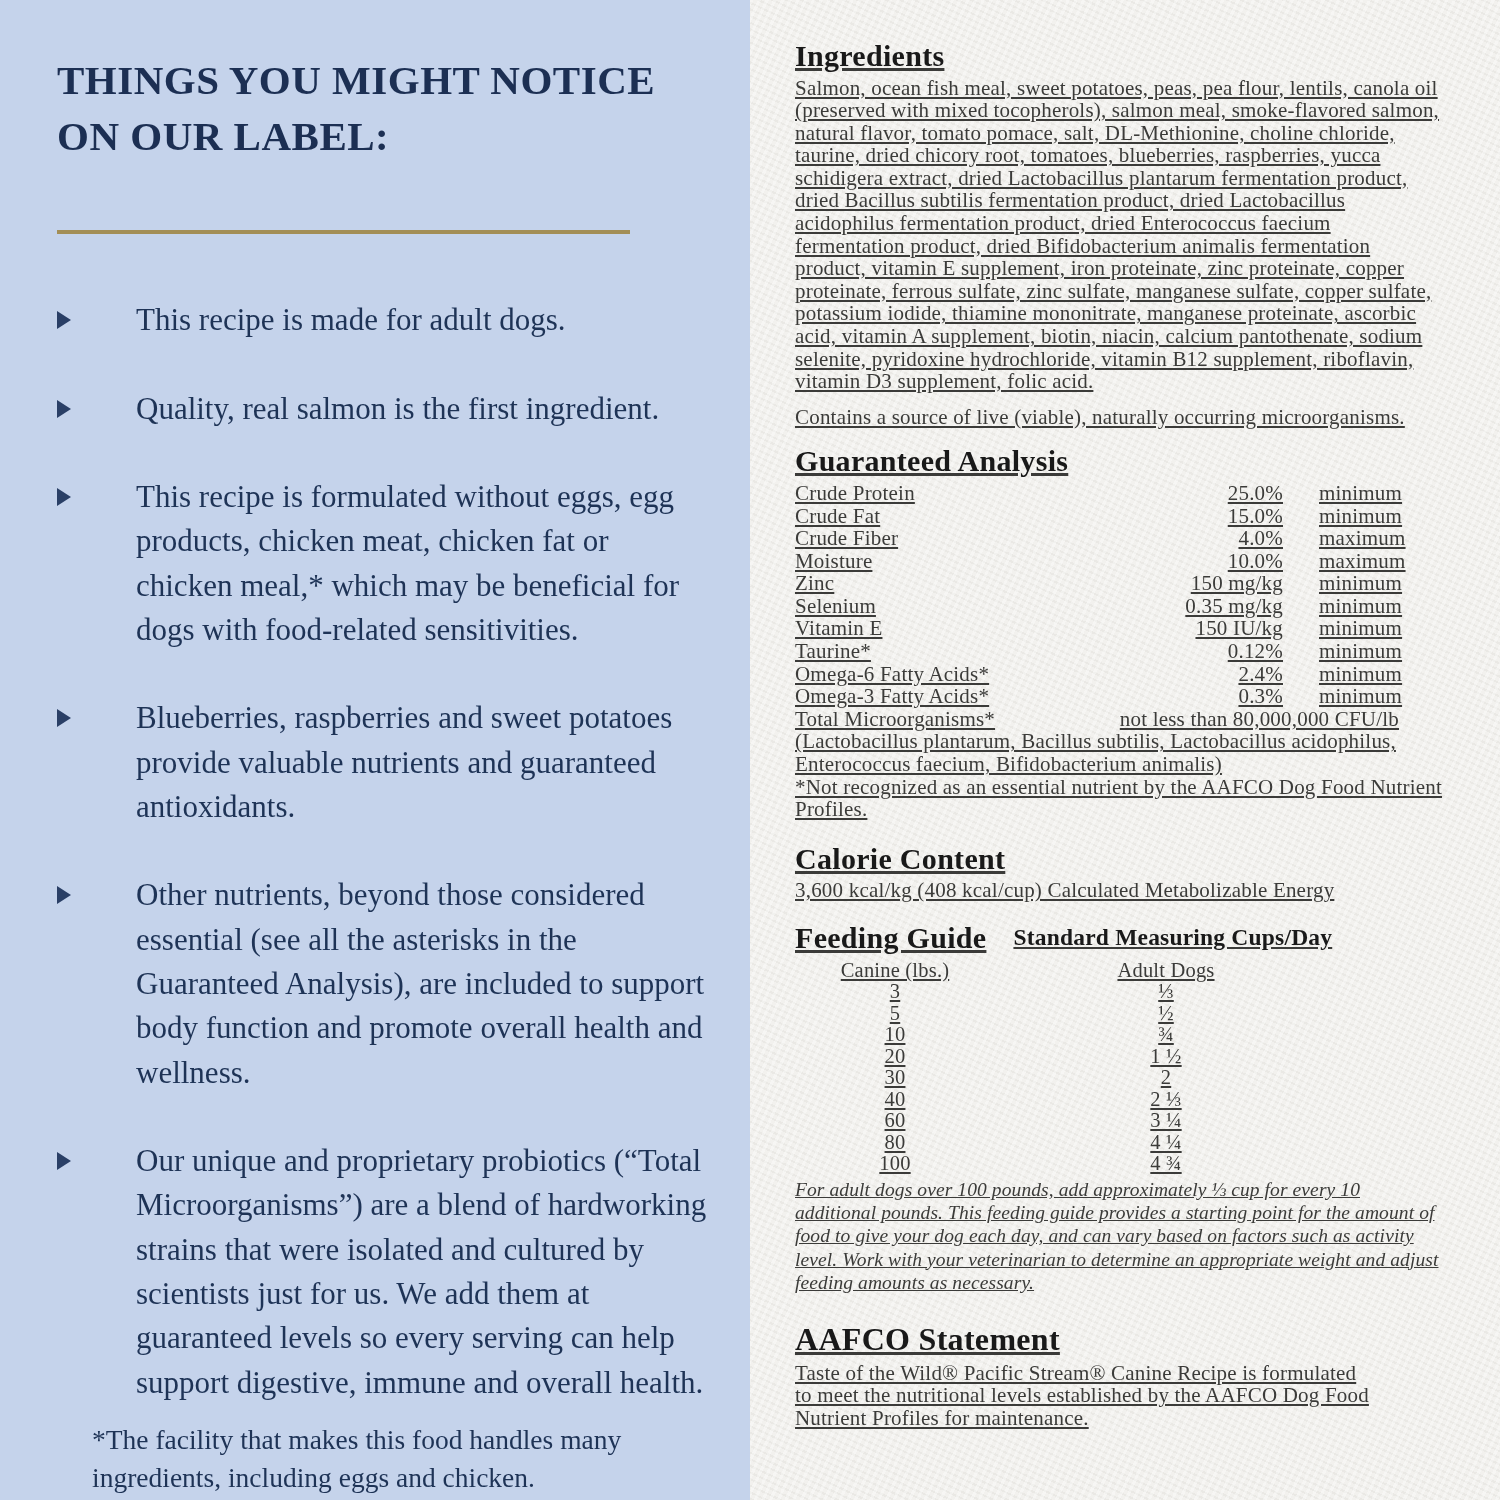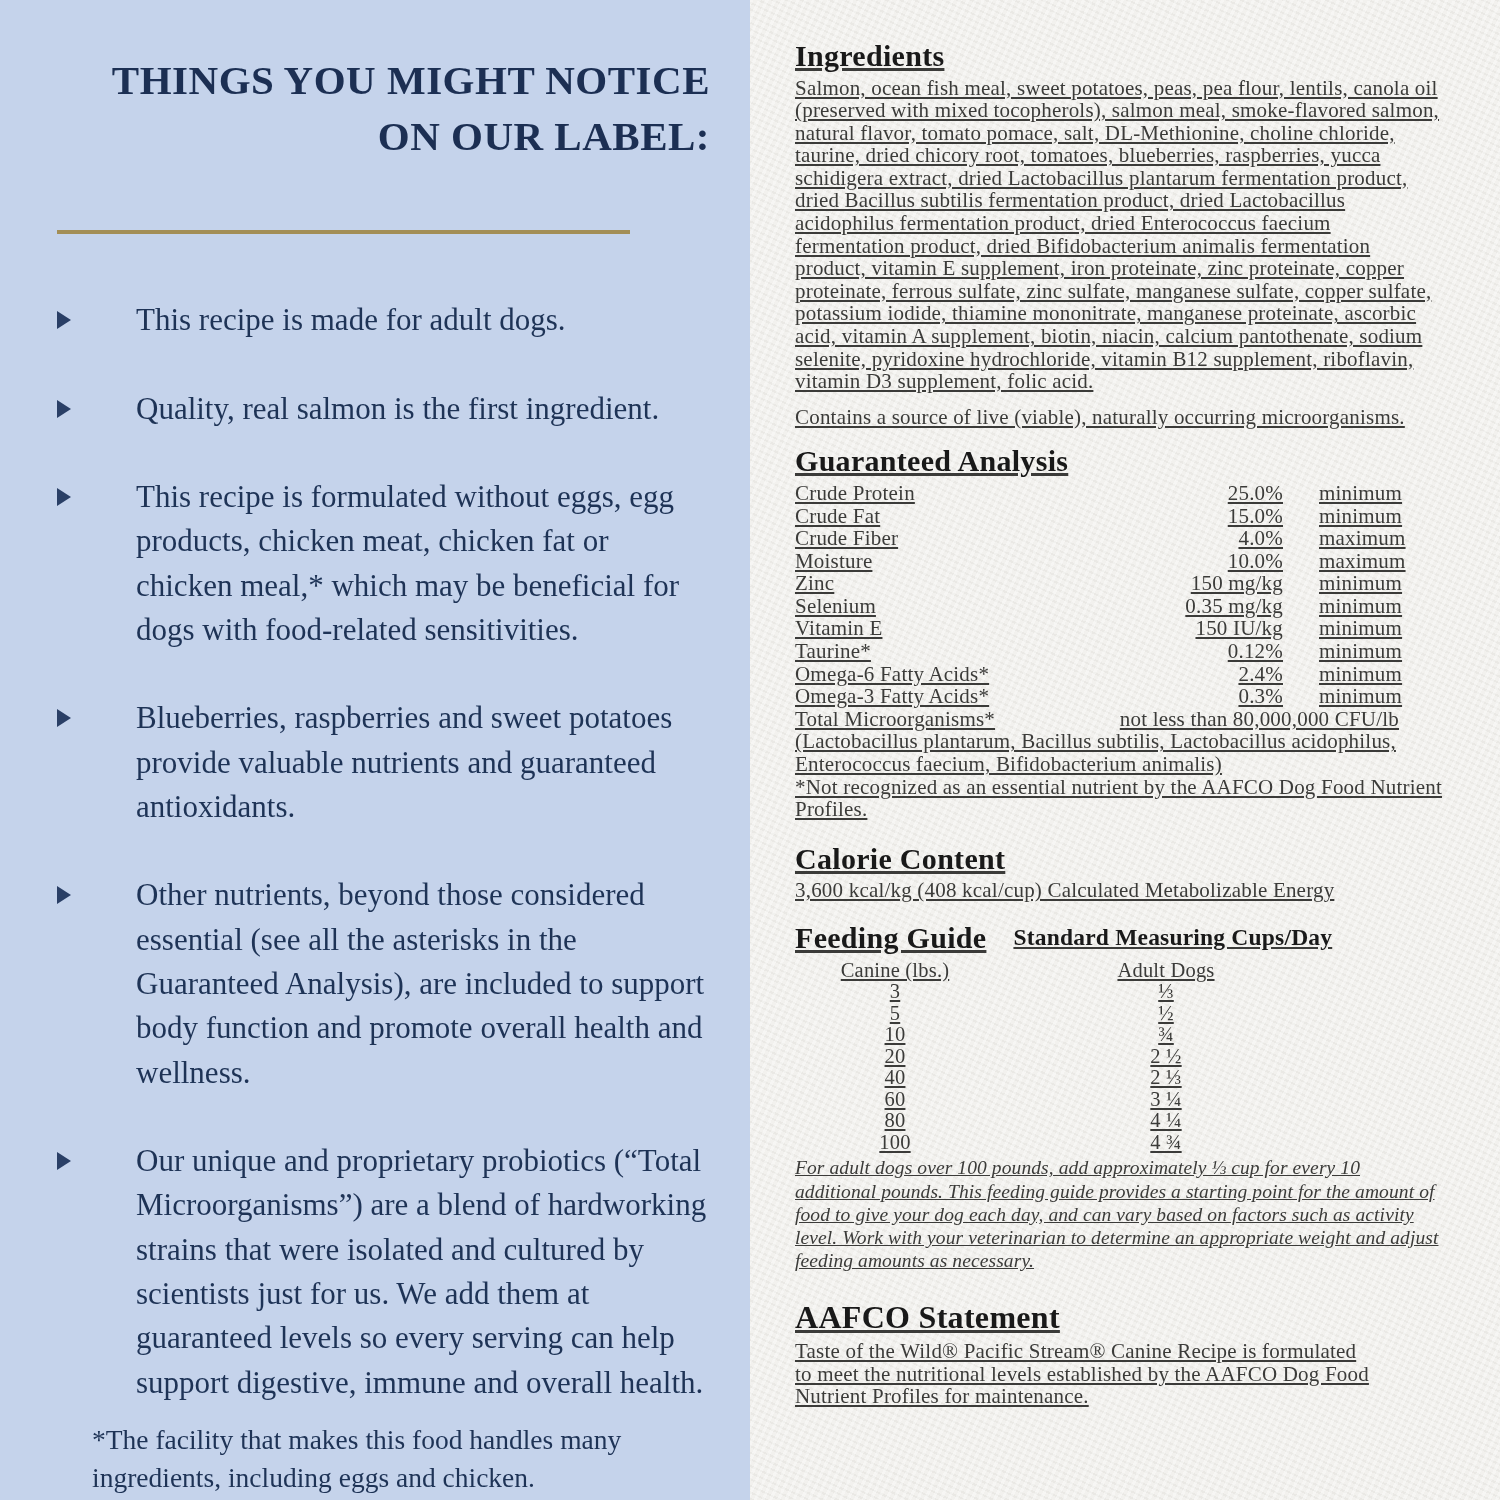--- a/index.html
+++ b/index.html
@@ -9,21 +9,21 @@
     background:#f2f1ef;
   }
   
   .left-panel{
     position:absolute;left:0;top:0;width:750px;height:1500px;
     background:#c5d3eb;box-sizing:border-box;
     padding:52px 40px 0 57px;
   }
   .left-title{
     font-size:41px;font-weight:bold;color:#1c2f53;
-    line-height:1.37;letter-spacing:.5px;margin:0;text-align:right;
+    line-height:1.37;letter-spacing:.5px;margin:0;
   }
   .divider{
     width:573px;height:4px;background:#a38e56;border:none;
     margin:66px 0 0 0;
   }
   .bullet-list{
     list-style:none;margin:64px 0 0 0;padding:0;
   }
   .bullet-item{
     display:flex;margin-bottom:44px;color:#1e3356;gap:27px;
@@ -210,21 +210,25 @@
     <div class="fg-row">
       <span class="fg-col1">5</span>
       <span class="fg-col2">½</span>
     </div>
     <div class="fg-row">
       <span class="fg-col1">10</span>
       <span class="fg-col2">¾</span>
     </div>
     <div class="fg-row">
       <span class="fg-col1">20</span>
-      <span class="fg-col2">2 ½</span>
+      <span class="fg-col2">1 ½</span>
+    </div>
+    <div class="fg-row">
+      <span class="fg-col1">30</span>
+      <span class="fg-col2">2</span>
     </div>
     <div class="fg-row">
       <span class="fg-col1">40</span>
       <span class="fg-col2">2 ⅓</span>
     </div>
     <div class="fg-row">
       <span class="fg-col1">60</span>
       <span class="fg-col2">3 ¼</span>
     </div>
     <div class="fg-row">

